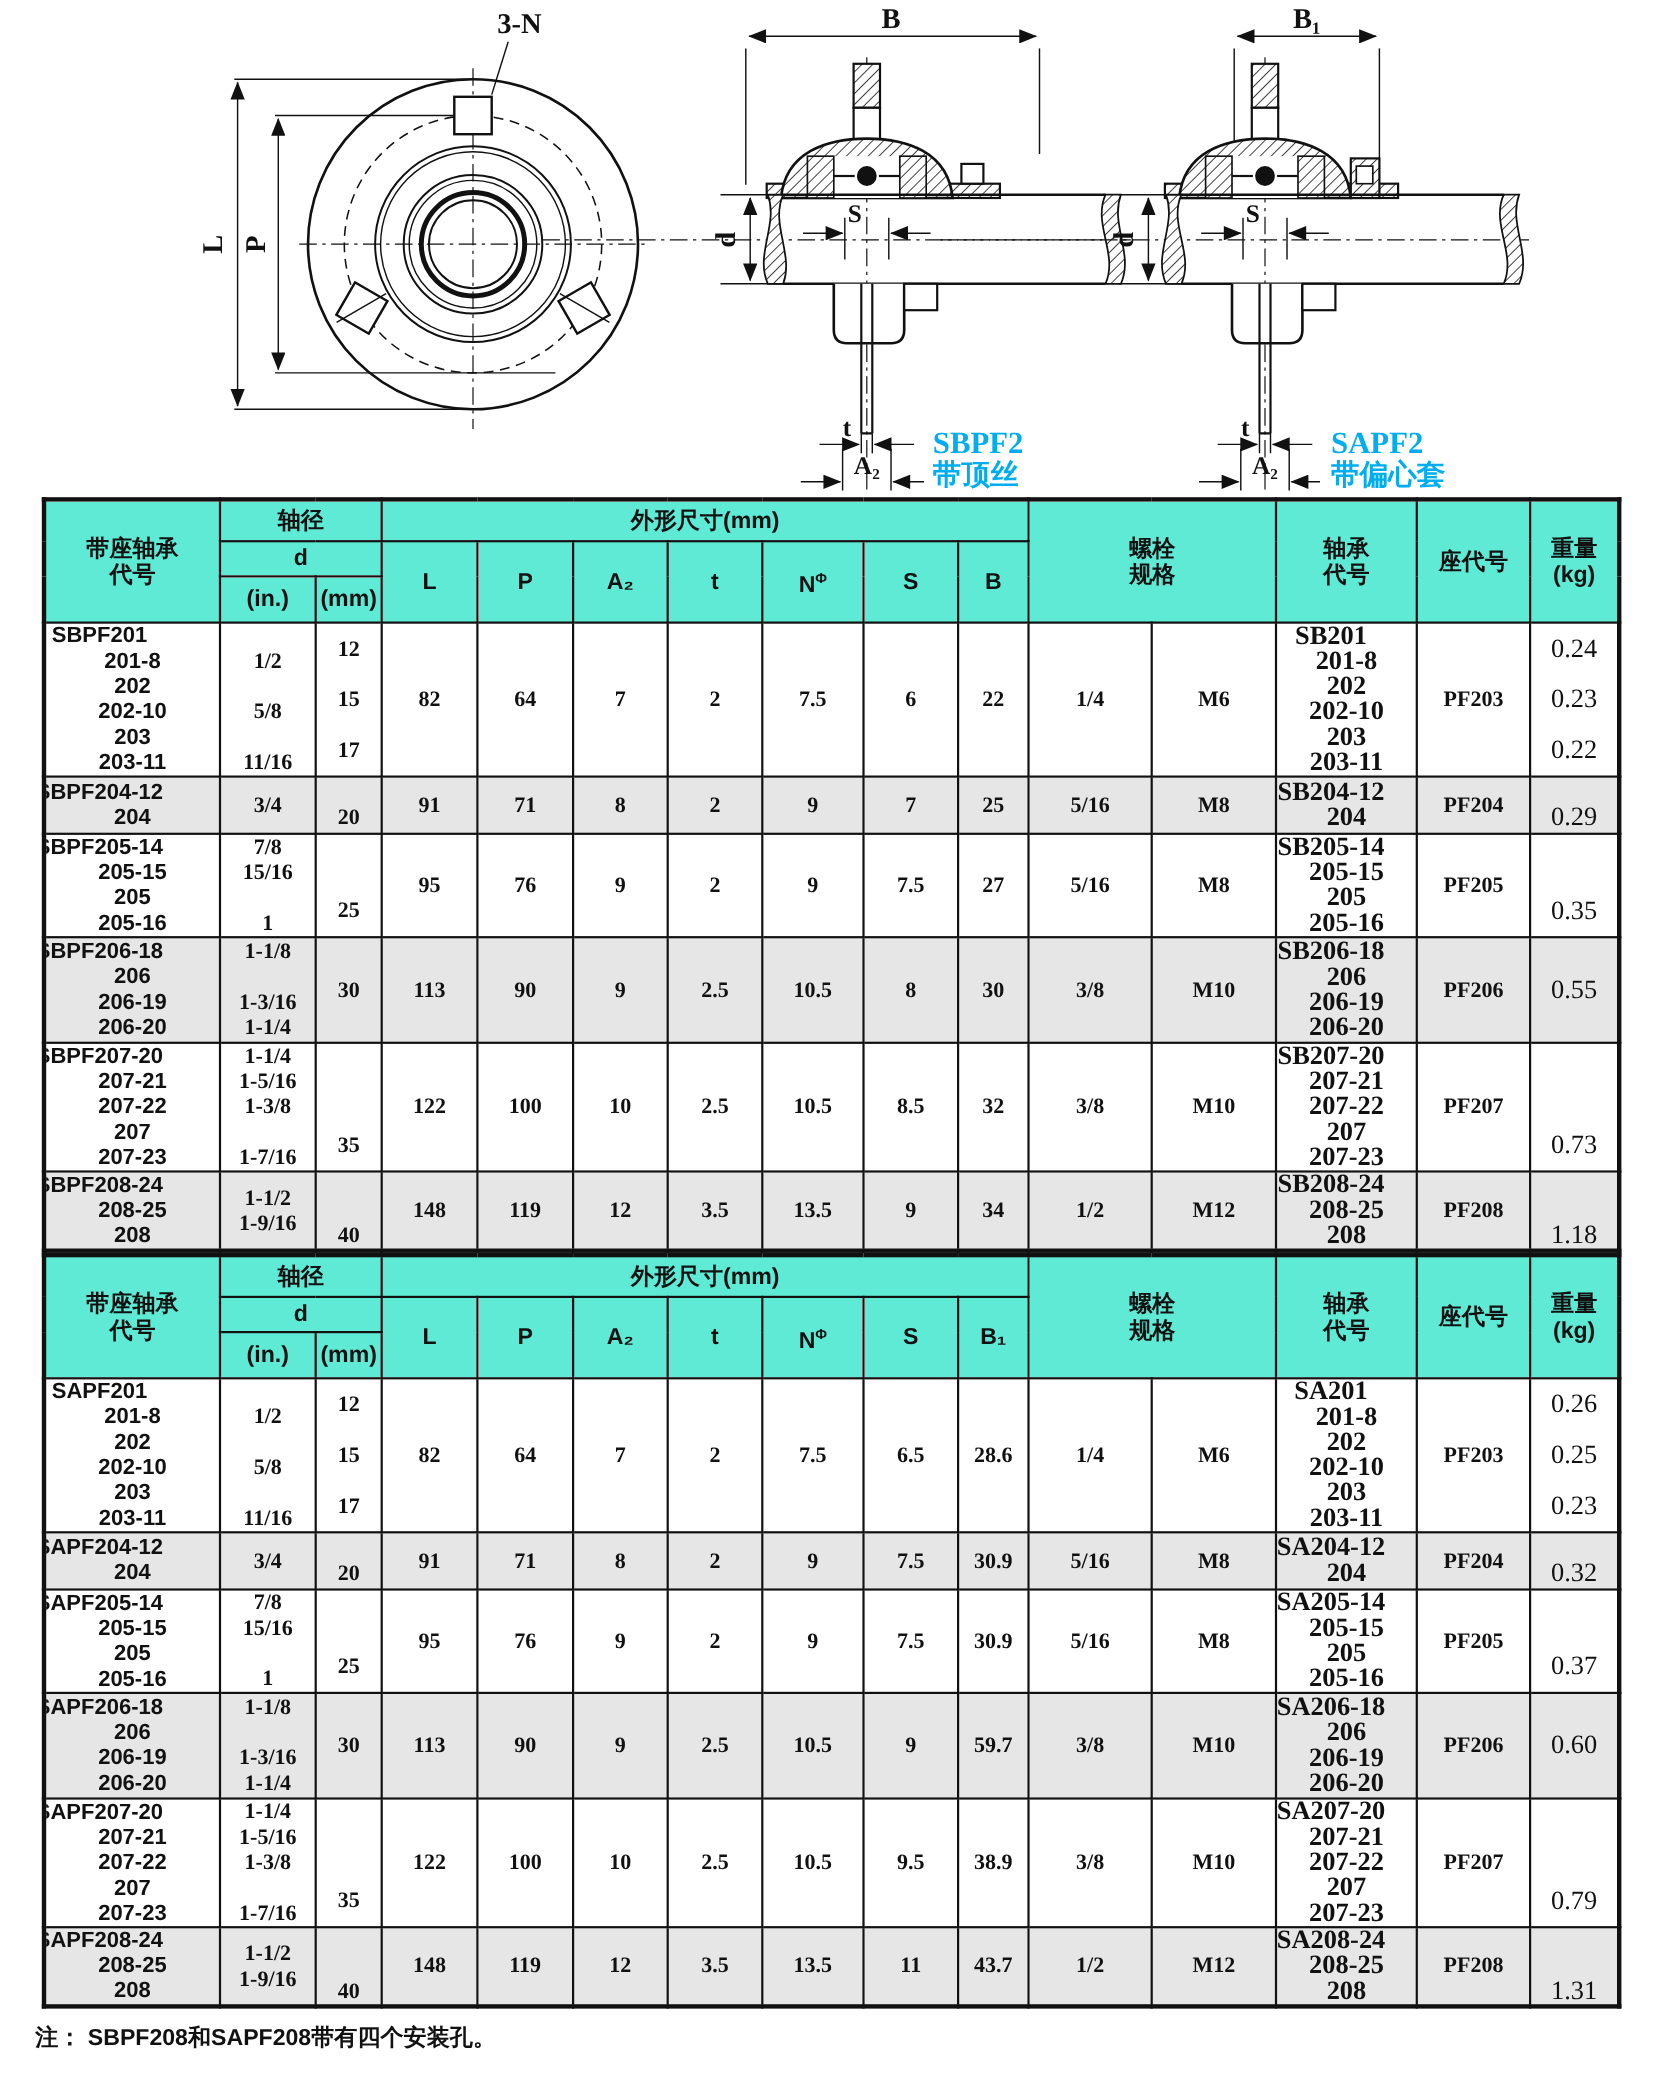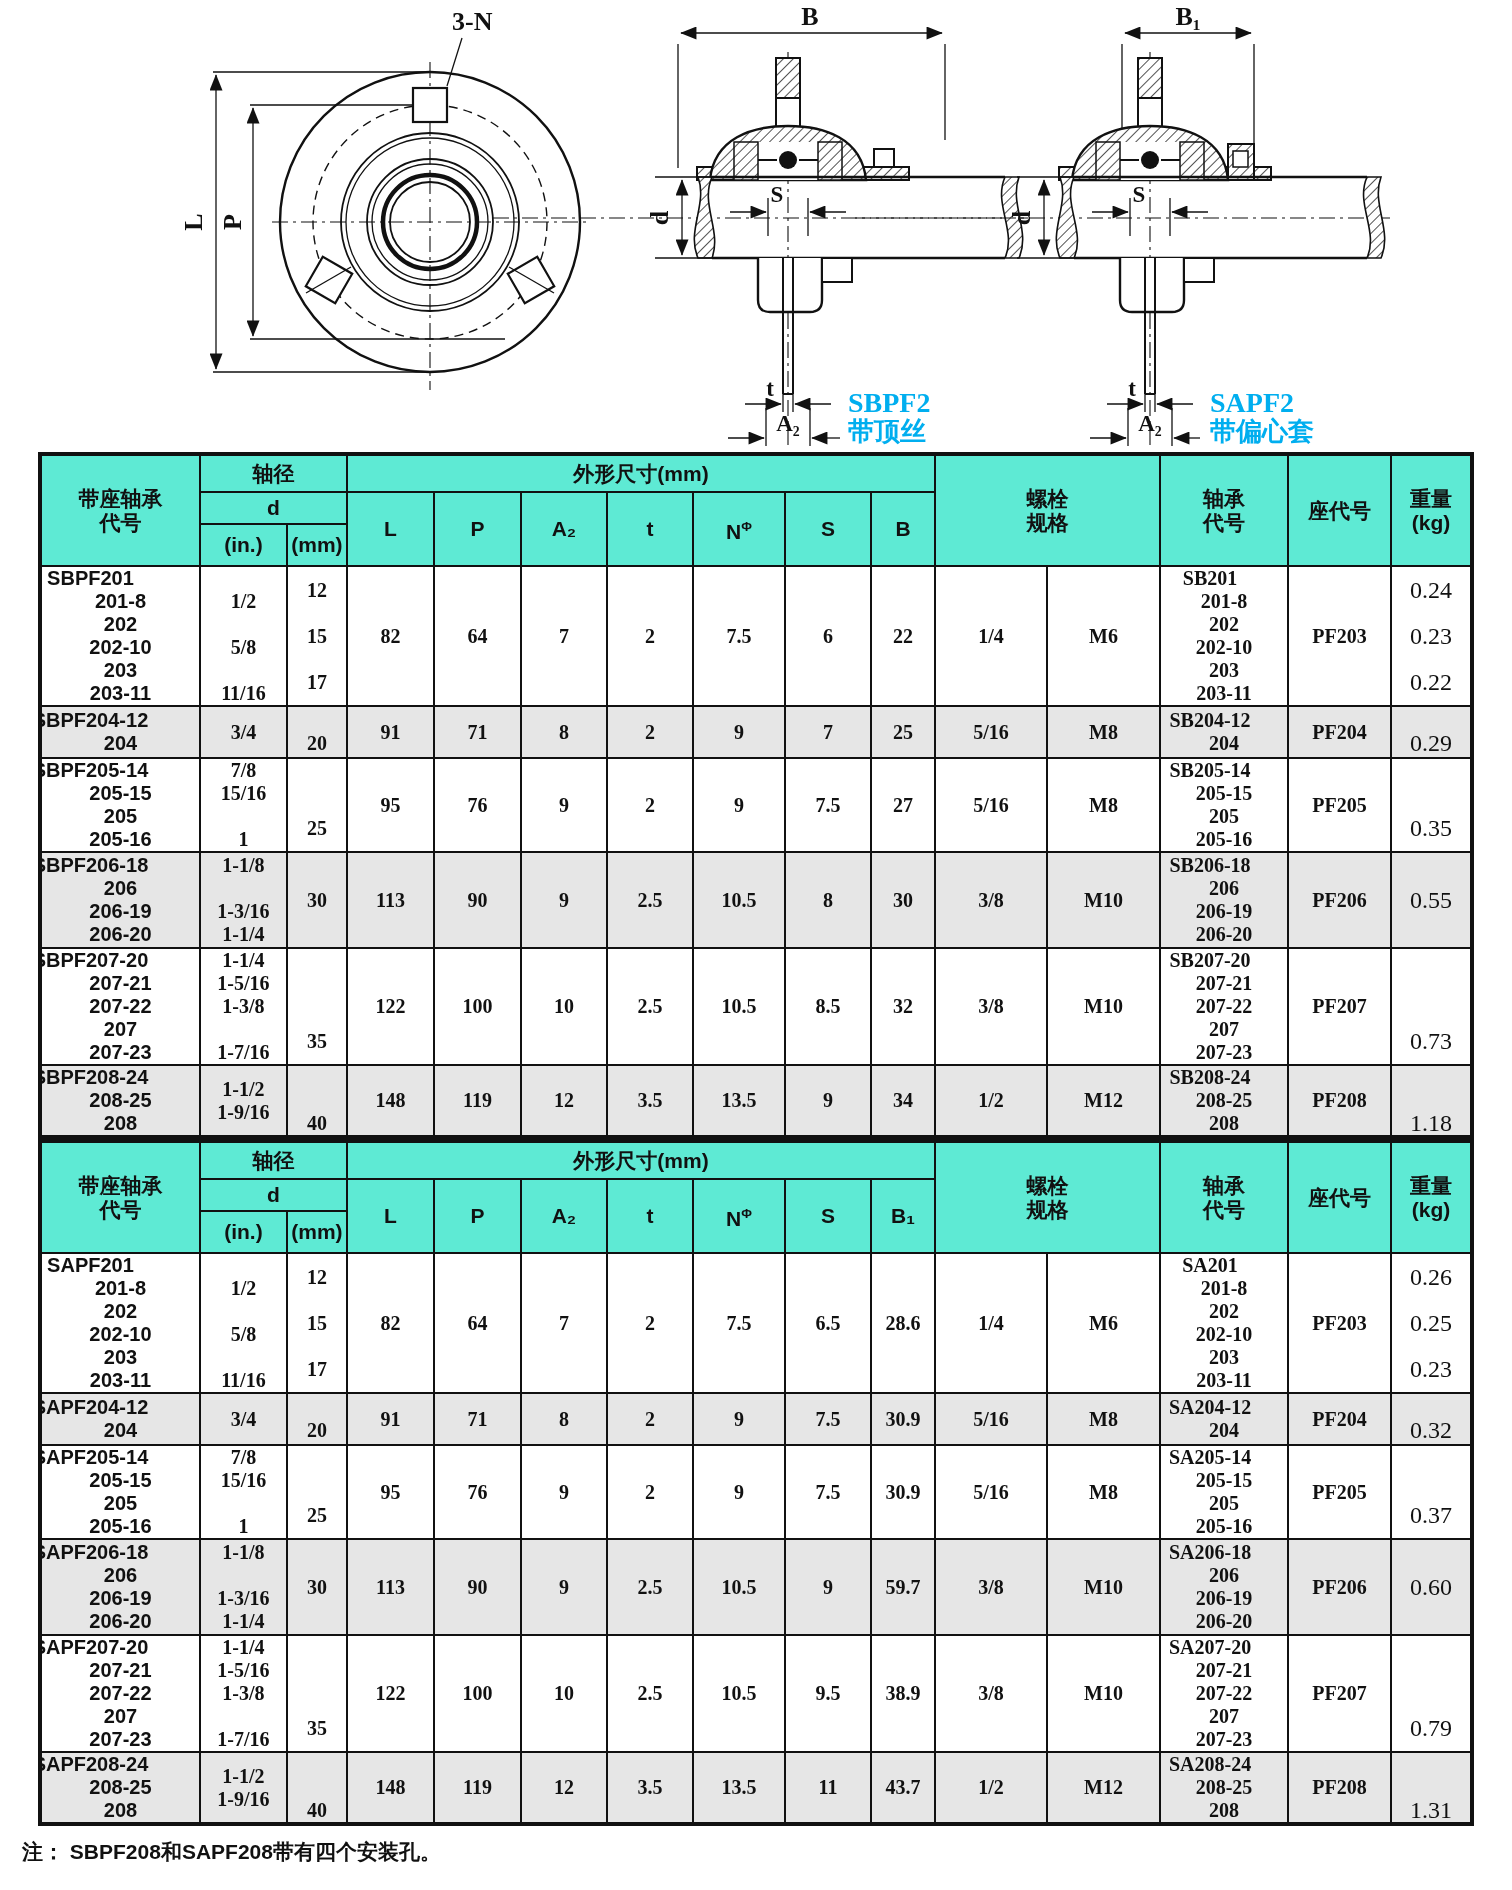--- a/index.html
+++ b/index.html
@@ -29,26 +29,26 @@
   tr.rr1 { height:140px; } tr.rr2 { height:52px; } tr.rr3 { height:94px; }
   tr.rr4 { height:96px; } tr.rr5 { height:115px; } tr.rr6 { height:72px; }
   tr.gray td { background:#e6e6e6; }
   td.pre { white-space:pre-line; vertical-align:top; padding-top:2px; line-height:23px; }
   td.codes { font-family:"Liberation Sans", sans-serif; font-weight:bold; font-size:20px;
              text-align:left; padding-left:88px; text-indent:-60px; }
   td.din  { font-family:"Liberation Serif", serif; font-weight:bold; font-size:20px;
             text-align:left; padding-left:7px; }
   td.dmm  { font-family:"Liberation Serif", serif; font-weight:bold; font-size:20px; }
   td.num, td.bolt, td.housing { font-family:"Liberation Serif", serif; font-weight:bold; font-size:20px; }
-  td.bcodes { font-family:"Liberation Serif", serif; font-weight:bold; font-size:20px;
+  td.bcodes { font-family:"Liberation Serif", serif; font-weight:bold; font-size:24px;
               text-align:left; padding-left:48px; text-indent:-28px; }
   td.weight { font-family:Liberation Serif, serif; font-size:24px; }
   .tbl1 { margin-top:4px; }
   .tbl2 { margin-top:36px; }
-  .note { font-size:21px; font-weight:bold; margin:12px 0 0 22px;
+  .note { font-size:21px; font-weight:bold; margin:12px 0 0 32px;
           font-family:"Liberation Sans", sans-serif; }
 </style>
 </head>
 <body>
 
 <svg class="drawings" width="1512" height="452" viewBox="0 0 1512 452">
   <defs>
     <marker id="arr" viewBox="0 0 10 8" refX="9.5" refY="4" markerWidth="13" markerHeight="10" orient="auto-start-reverse">
       <path d="M0,0 L10,4 L0,8 z" fill="#111"></path>
     </marker>

